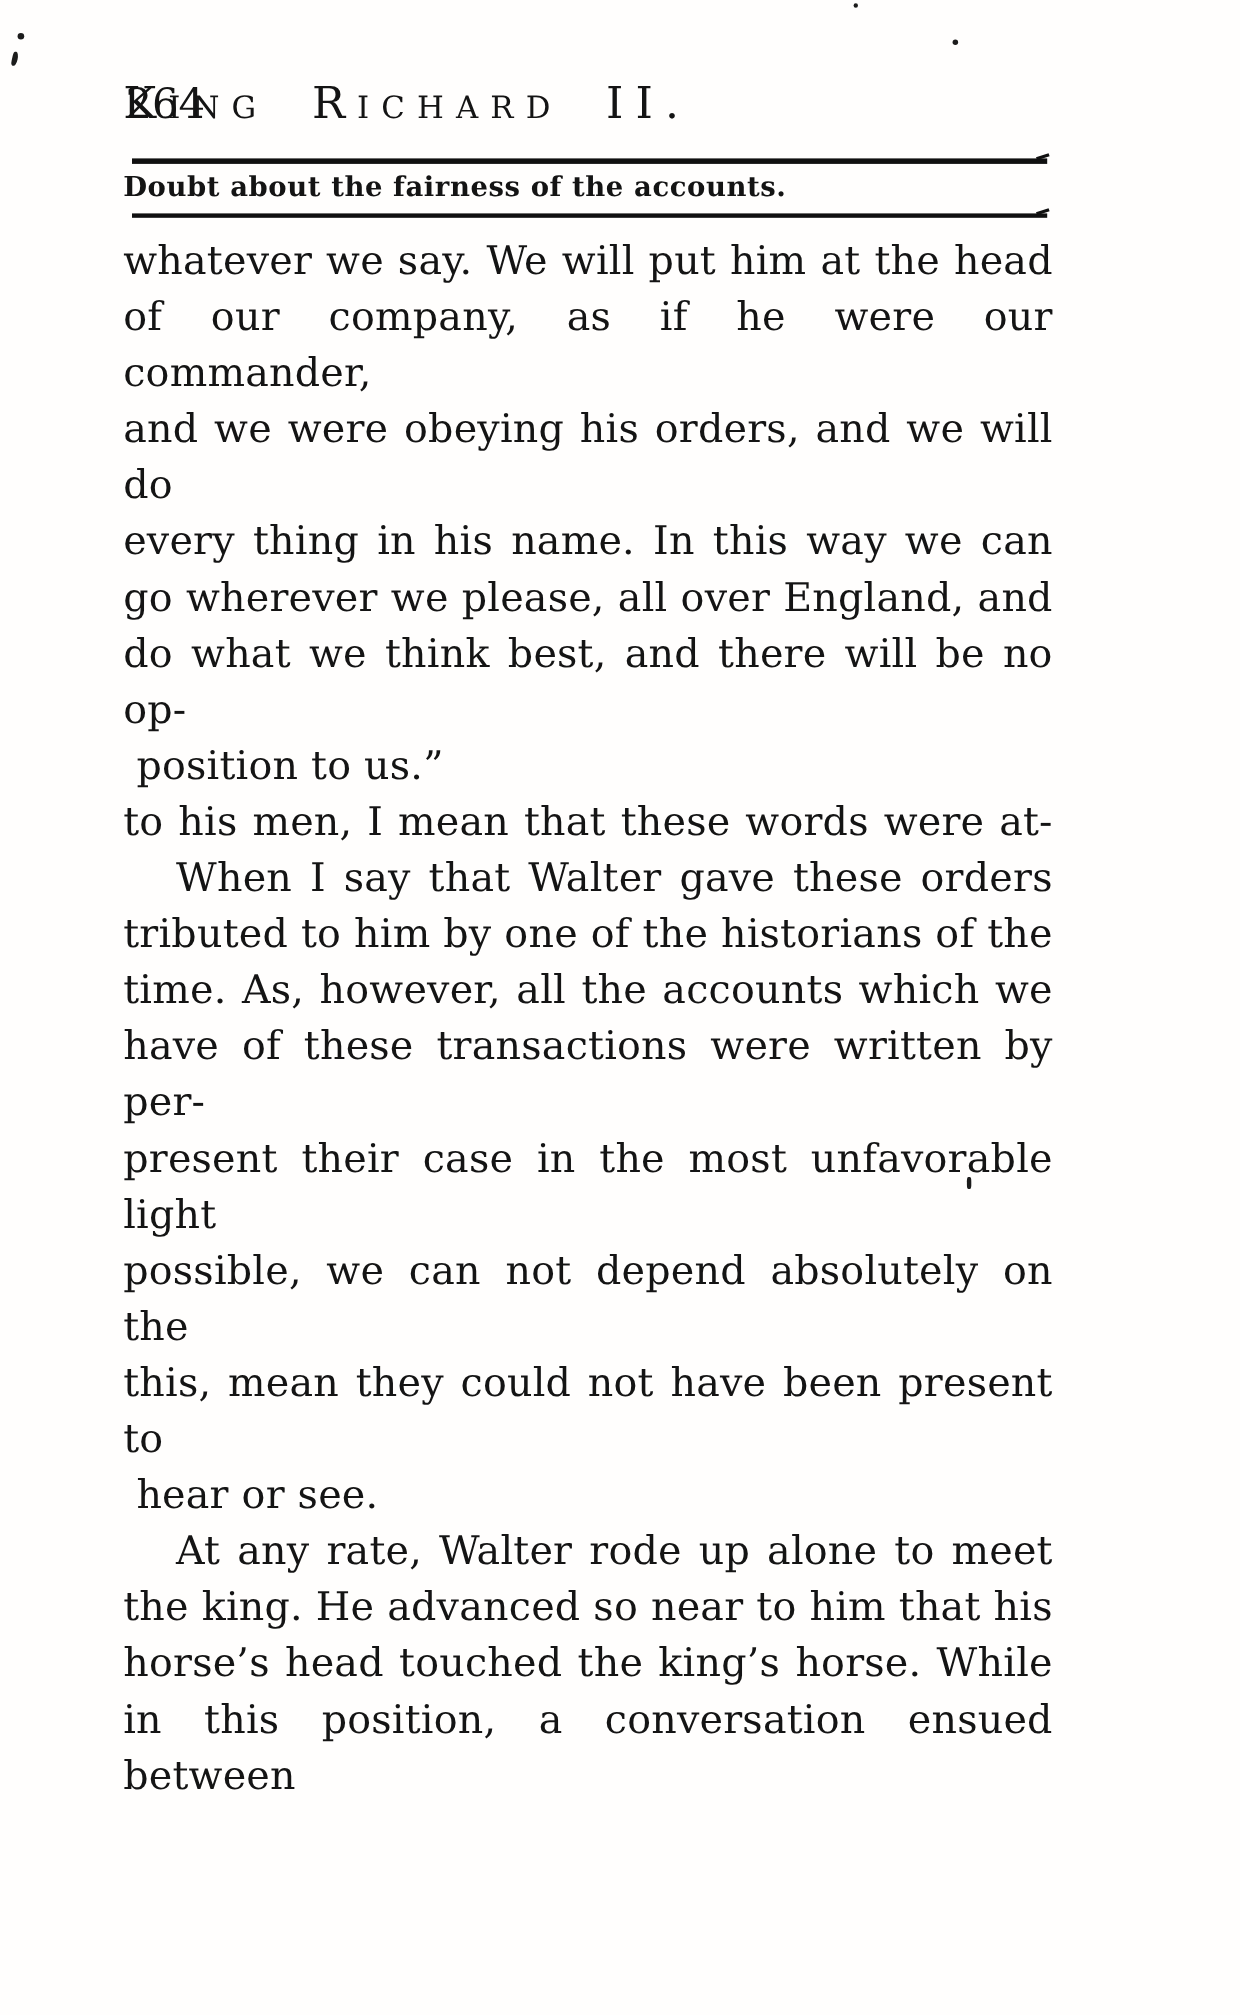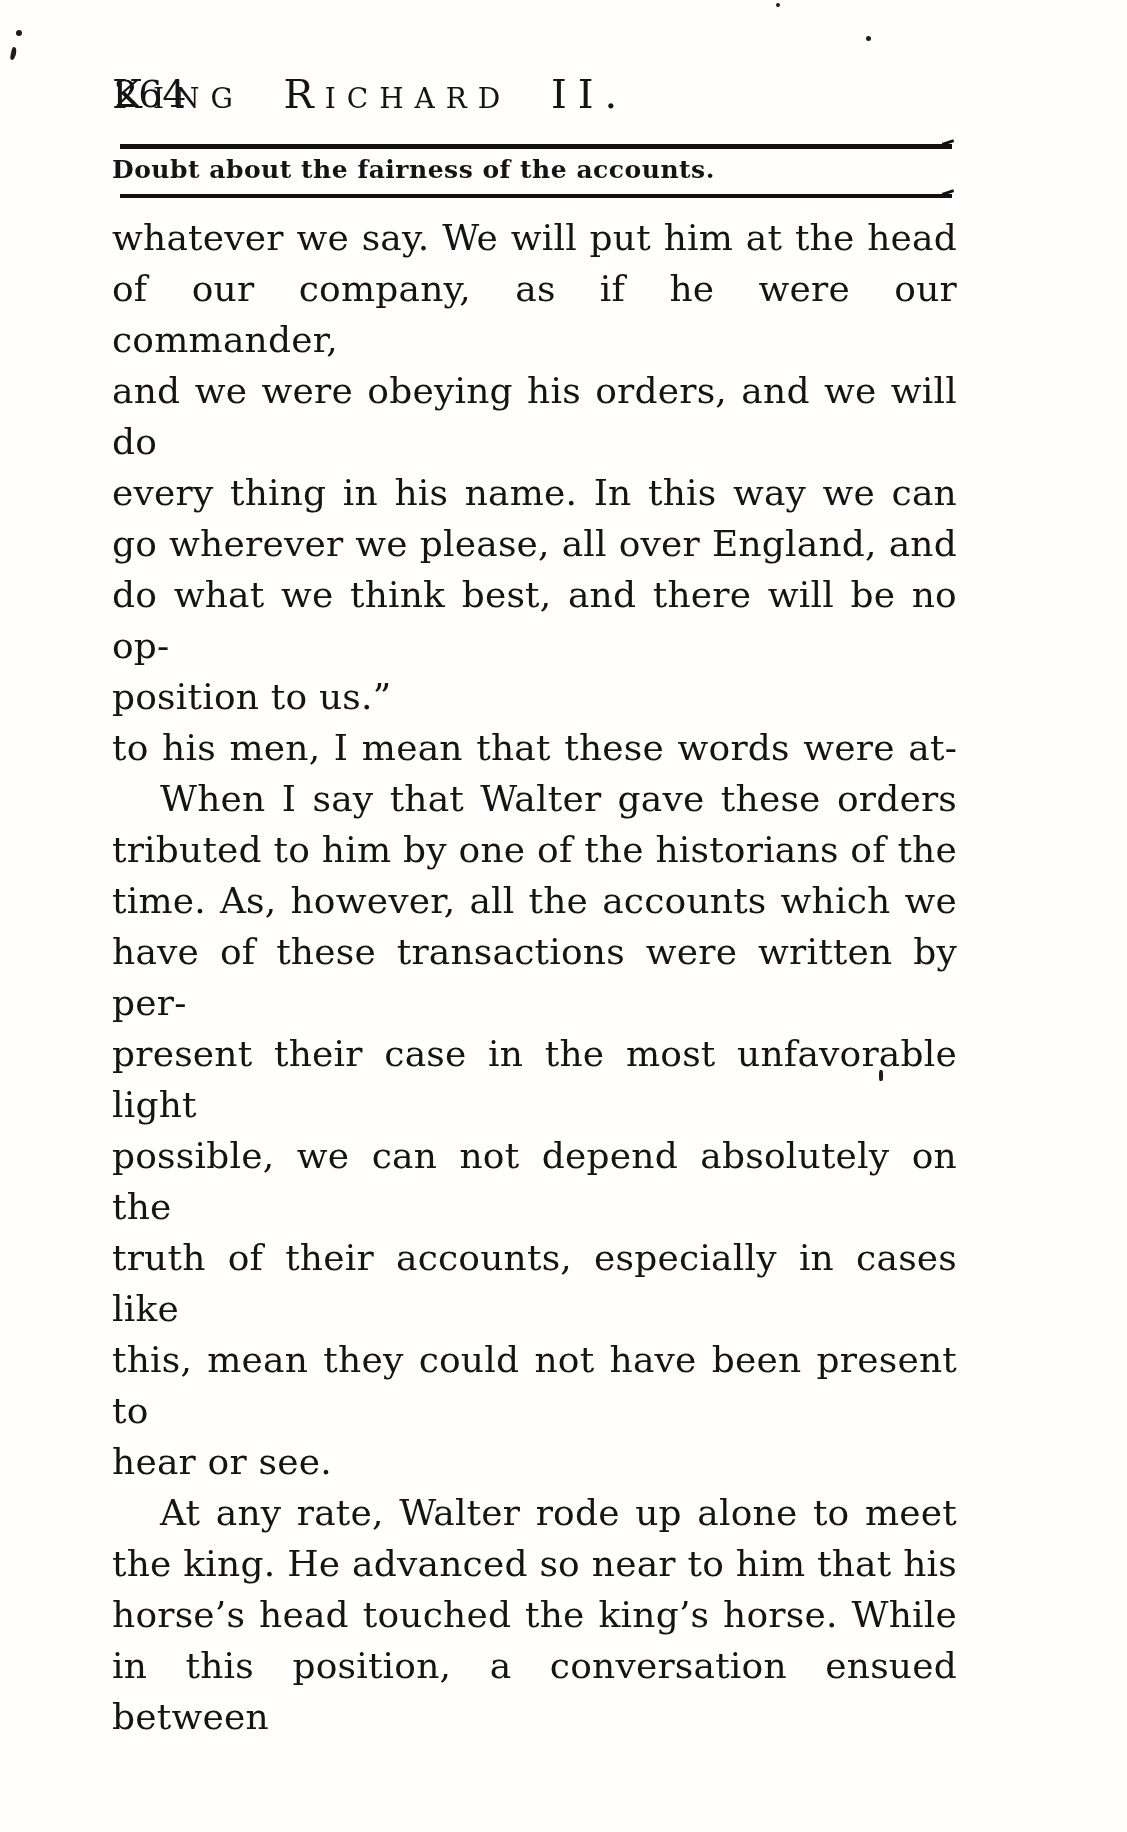--- a/index.html
+++ b/index.html
@@ -49,21 +49,21 @@
 
   
   .body-text { margin-top: 14px; font-size: 36px; line-height: 51px; letter-spacing: 0.2px; }
   .para { margin: 0; }
   .line {
     text-align: justify;
     text-align-last: justify;
     text-justify: inter-word;
     white-space: normal;
   }
-  .line.rag { text-align-last: left; }
+  .line.rag { text-align-last: left; margin-left: 12px; }
   .line.first { text-indent: 48px; }
 
   
   .speck { position: absolute; background: #1c1c1c; border-radius: 50%; }
   .speck.s1 { left: 16px; top: 30px; width: 6px; height: 6px; }
   .speck.s2 { left: 11px; top: 47px; width: 5px; height: 13px; border-radius: 40% 60% 60% 40%; transform: rotate(12deg); }
   .speck.s3 { left: 776px; top: 3px;  width: 4px; height: 4px; }
   .speck.s4 { left: 866px; top: 36px; width: 5px; height: 5px; }
   .speck.s5 { left: 879px; top: 1070px; width: 4px; height: 11px; border-radius: 35%; }
 </style>
@@ -102,21 +102,20 @@
           <div class="line rag">position to us.”</div>
         </div>
         <div class="para">
           <div class="line">to his men, I mean that these words were at-</div>
           <div class="line first">When I say that Walter gave these orders</div>
           <div class="line">tributed to him by one of the historians of the</div>
           <div class="line">time.  As, however, all the accounts which we</div>
           <div class="line">have of these transactions were written by per-</div>
           <div class="line">present their case in the most unfavorable light</div>
           <div class="line">possible, we can not depend absolutely on the</div>
-          <div class="line">truth of their accounts, especially in cases like</div>
           <div class="line">this, mean they could not have been present to</div>
           <div class="line rag">hear or see.</div>
         </div>
         <div class="para">
           <div class="line first">At any rate, Walter rode up alone to meet</div>
           <div class="line">the king.  He advanced so near to him that his</div>
           <div class="line">horse’s head touched the king’s horse.  While</div>
           <div class="line">in this position, a conversation ensued between</div>
         </div>
       </div>

